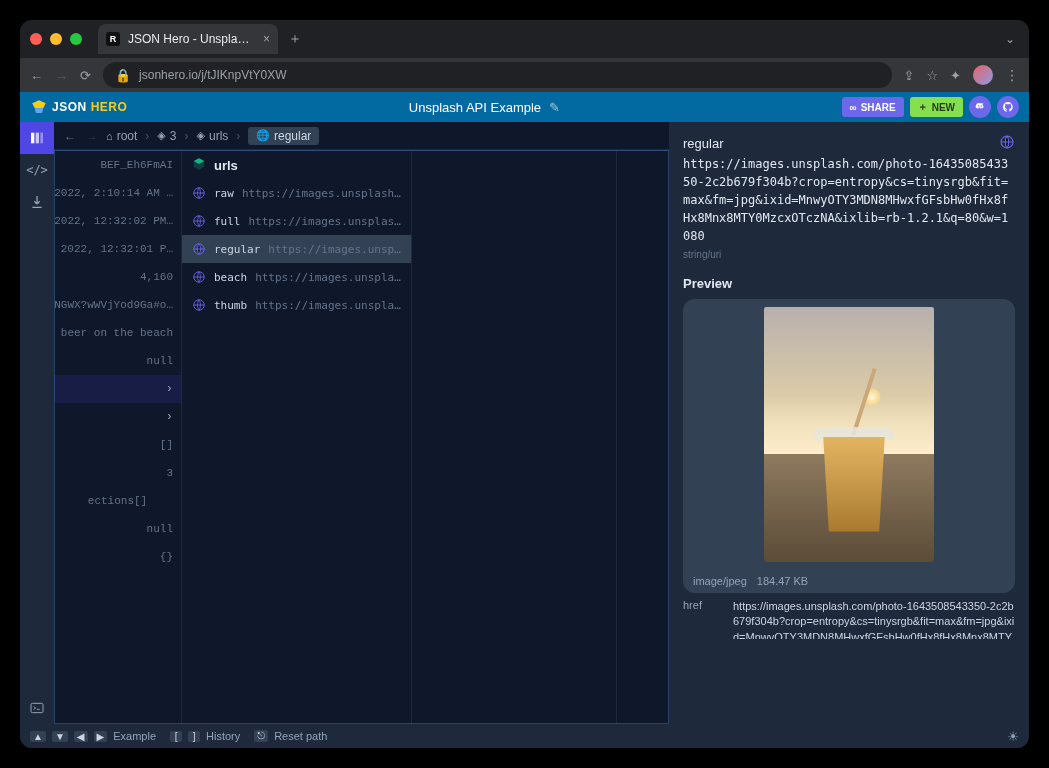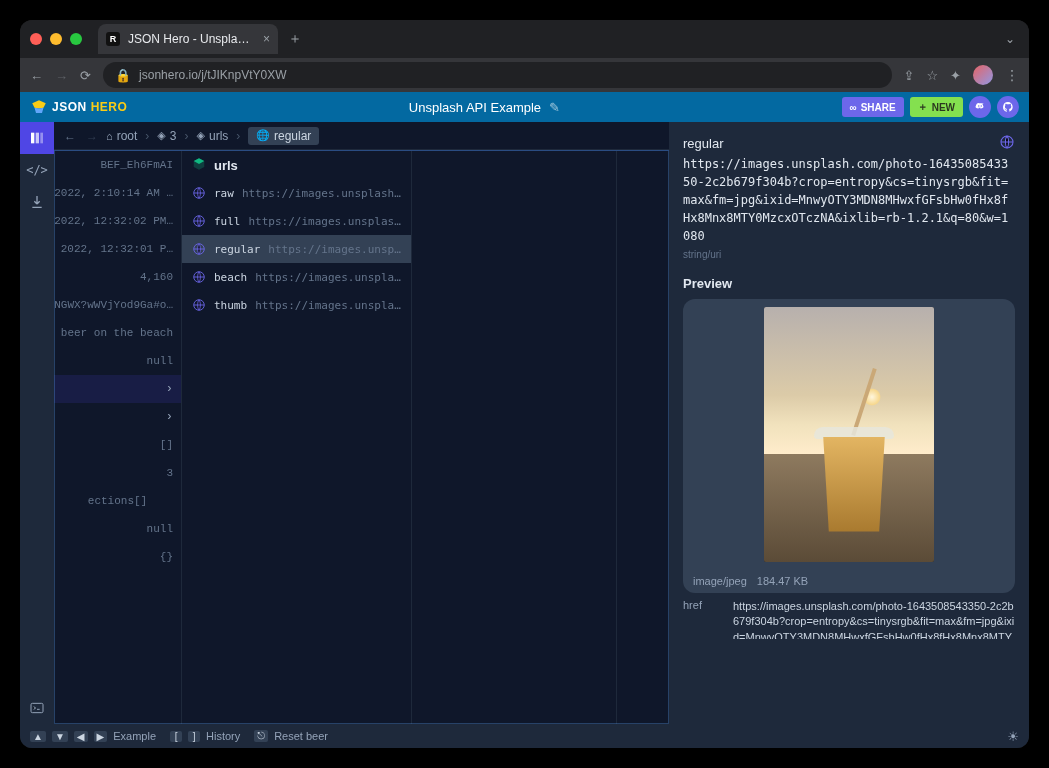--- a/index.html
+++ b/index.html
@@ -451,18 +451,18 @@
       <span class="kbd">▶</span>
       <span>Example</span>
     </div>
     <div class="status-group">
       <span class="kbd">[</span>
       <span class="kbd">]</span>
       <span>History</span>
     </div>
     <div class="status-group">
       <span class="kbd">⎋</span>
-      <span>Reset beer</span>
+      <span>Reset path</span>
     </div>
     <div class="spacer"></div>
     <span class="sun-icon">☀︎</span>
   </div>
 </div>
 
 </body></html>

